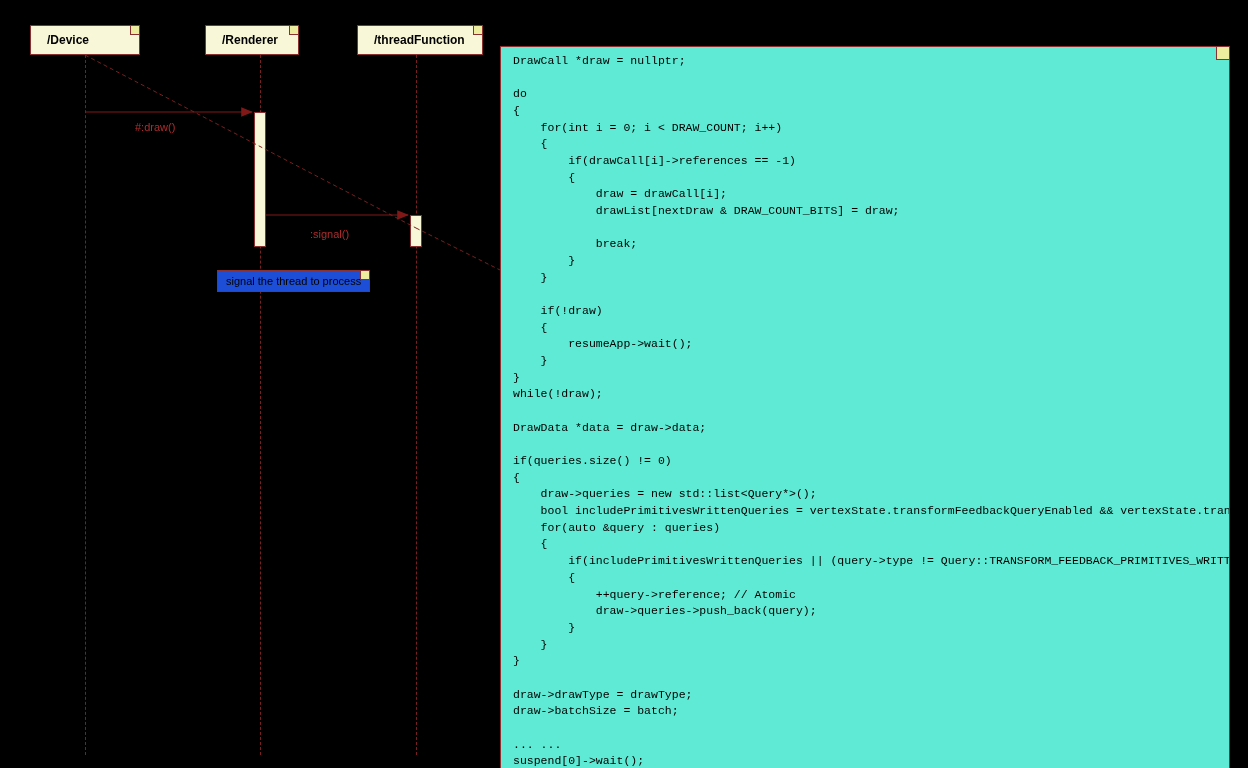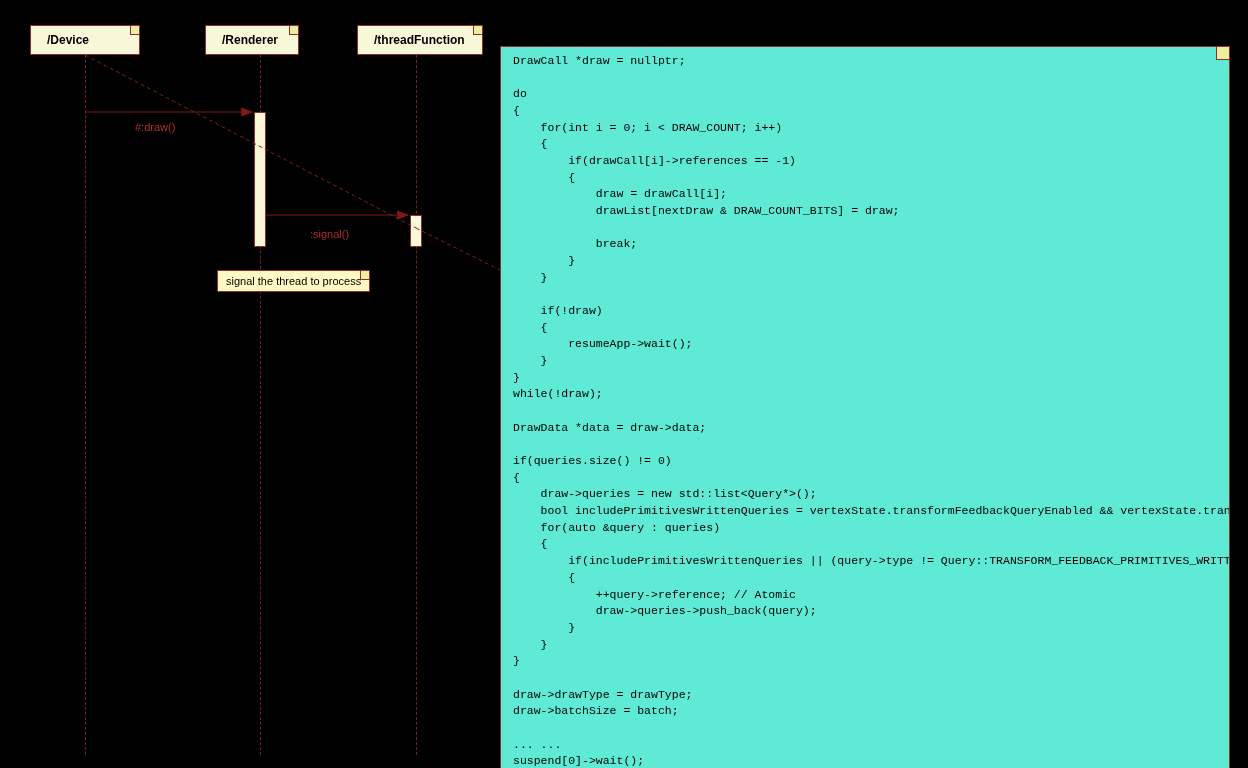--- a/index.html
+++ b/index.html
@@ -55,21 +55,21 @@
 
   .msg-label {
     position: absolute;
     color: #b02b2b;
     font-size: 11px;
     white-space: nowrap;
   }
 
   .note-box {
     position: absolute;
-    background: #fef9c3;
+    background: #1d4ed8;
     border: 1px solid #8a3030;
     padding: 4px 8px;
     font-size: 11px;
     color: #000;
     white-space: nowrap;
   }
   .note-box::after {
     content: "";
     position: absolute;
     top: 0; right: 0;

